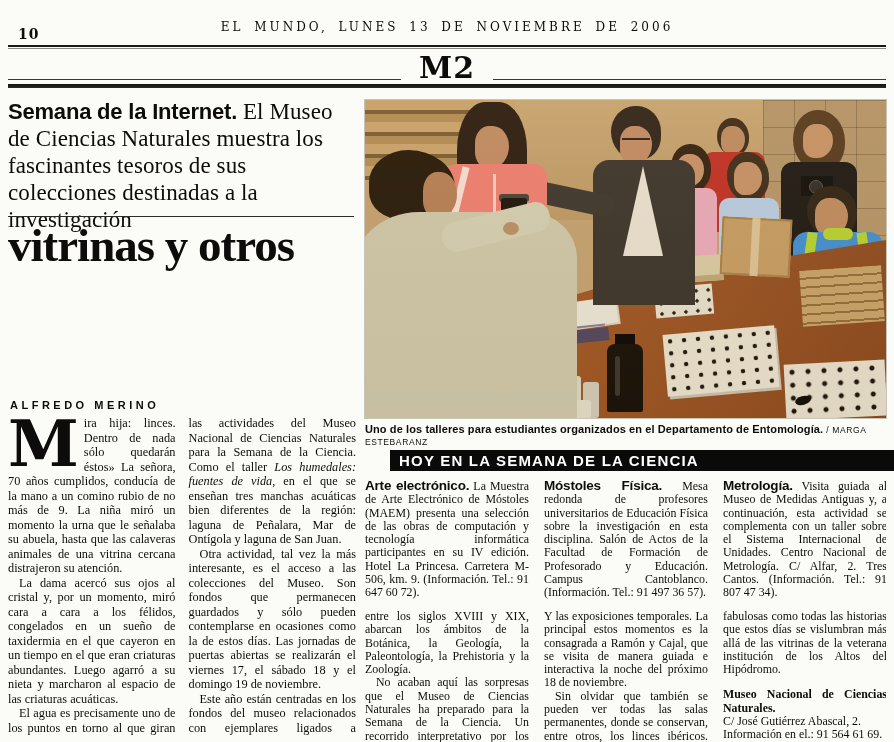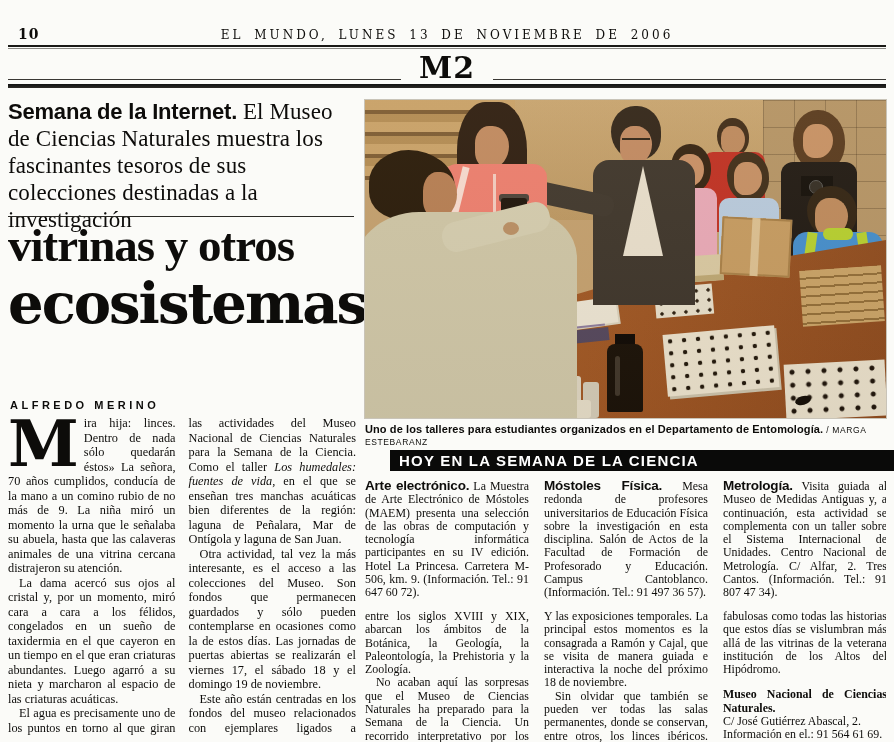--- a/index.html
+++ b/index.html
@@ -2,21 +2,21 @@
 <html><head>
 <meta charset="utf-8">
 <style>
   html,body{margin:0;padding:0;}
   body{width:894px;height:742px;position:relative;overflow:hidden;background:#fbfbf8;color:#0d0c0a;
        font-family:"Liberation Serif", serif;}
   .abs{position:absolute;}
 
   
   .pagenum{left:10px;top:26px;font:bold 14px "DejaVu Serif", serif;letter-spacing:1px;margin-left:8px;}
-  .masthead{left:0;top:28px;width:894px;text-align:center;font:12px "DejaVu Serif", serif;
+  .masthead{left:0;top:20px;width:894px;text-align:center;font:12px "DejaVu Serif", serif;
             letter-spacing:3px;word-spacing:4px;}
   .rule-a{left:8px;top:45px;width:878px;height:2px;background:#1a1916;}
   .rule-b{left:8px;top:48px;width:878px;height:1px;background:#8b8a85;}
   .m2wrap{left:0;top:50px;width:894px;text-align:center;}
   .m2{display:inline-block;background:#fbfbf8;padding:0 18px;font:bold 30px "DejaVu Serif", serif;letter-spacing:1px;}
   .rule-c{left:8px;top:79px;width:878px;height:1px;background:#3a3834;}
   .rule-d{left:8px;top:84px;width:878px;height:4px;background:linear-gradient(#111,#2c2a26);}
 
   
   .standfirst{left:8px;top:98px;width:350px;font:23px/27px "Liberation Serif", serif;letter-spacing:.1px;}
@@ -144,21 +144,20 @@
   <span class="m2">M2</span>
 </div>
 <div class="abs rule-d"></div>
 
 <div class="abs standfirst"><b>Semana de la Internet.</b><span> El Museo de Ciencias Naturales muestra los fascinantes tesoros de sus colecciones destinadas a la investigación</span></div>
 
 <div class="abs sf-rule"></div>
 
 <div class="abs headline">
   <div class="hl1">vitrinas y otros</div>
-  <div class="hl3">ecosistemas</div>
 </div>
 
 <div class="abs byline">ALFREDO MERINO</div>
 
 <div class="abs bodycols">
   <p><span class="dropcap">M</span><span>ira hija: linces. Dentro de nada sólo quedarán éstos» La señora, 70 años cumplidos, conducía de la mano a un comino rubio de no más de 9. La niña miró un momento la urna que le señalaba su abuela, hasta que las calaveras animales de una vitrina cercana distrajeron su atención.</span></p>
   <p>La dama acercó sus ojos al cristal y, por un momento, miró cara a cara a los félidos, congelados en un sueño de taxidermia en el que cayeron en un tiempo en el que eran criaturas abundantes. Luego agarró a su nieta y marcharon al espacio de las criaturas acuáticas.</p>
   <p><span>El agua es precisamente uno de los puntos en torno al que giran las actividades del Museo Nacional de Ciencias Naturales para la Semana de la Ciencia. Como el taller </span><i>Los humedales: fuentes de vida</i><span>, en el que se enseñan tres manchas acuáticas bien diferentes de la región: laguna de Peñalara, Mar de Ontígola y laguna de San Juan.</span></p>
   <p>Otra actividad, tal vez la más interesante, es el acceso a las colecciones del Museo. Son fondos que permanecen guardados y sólo pueden contemplarse en ocasiones como la de estos días. Las jornadas de puertas abiertas se realizarán el viernes 17, el sábado 18 y el domingo 19 de noviembre.</p>
   <p>Este año están centradas en los fondos del museo relacionados con ejemplares ligados a ecosistemas acuáticos: ictiología, batracología, herpetología, malacología y entomología. En las visitas, que serán guiadas, se prestará especial atención a las especies y endemismos de la Comunidad de Madrid.</p>

